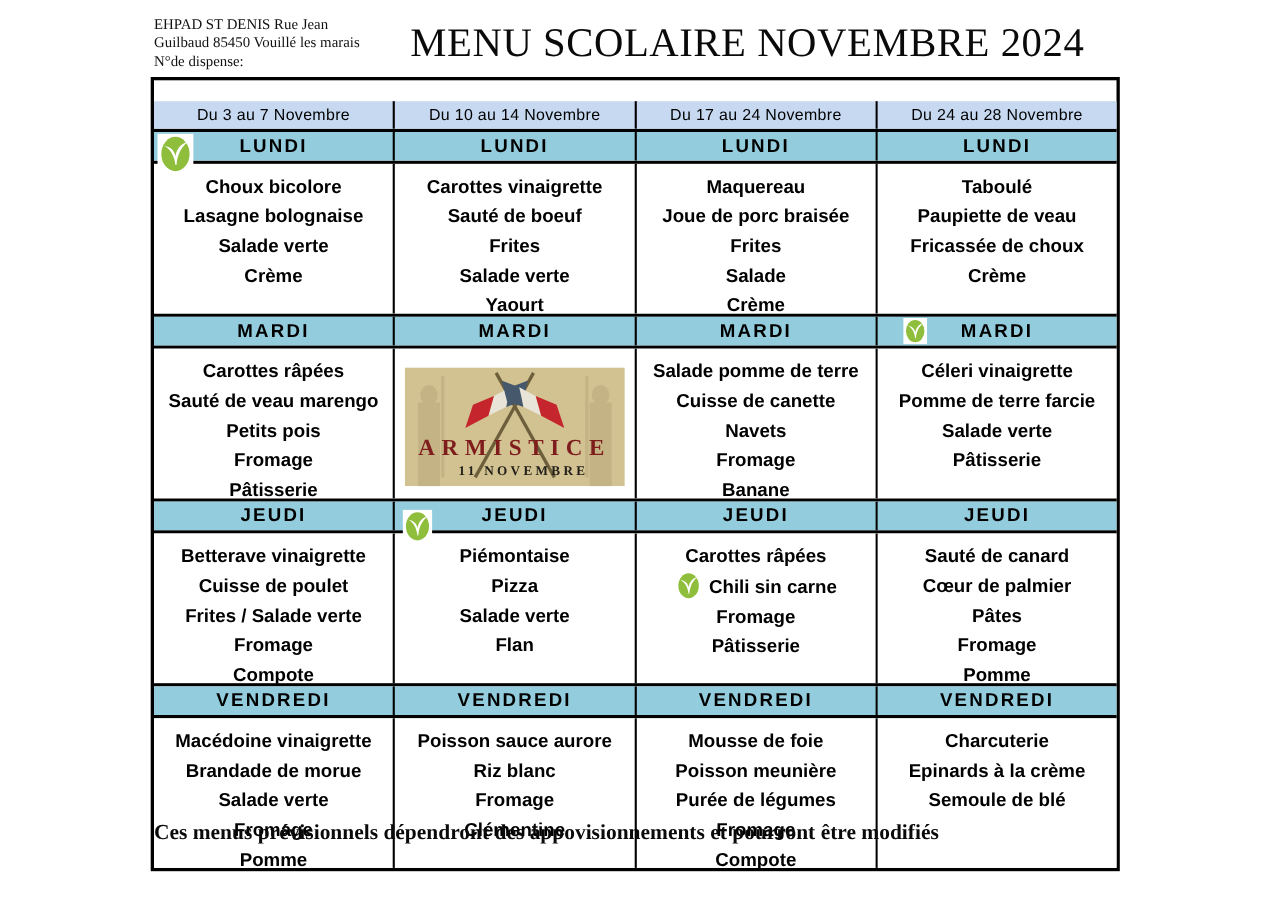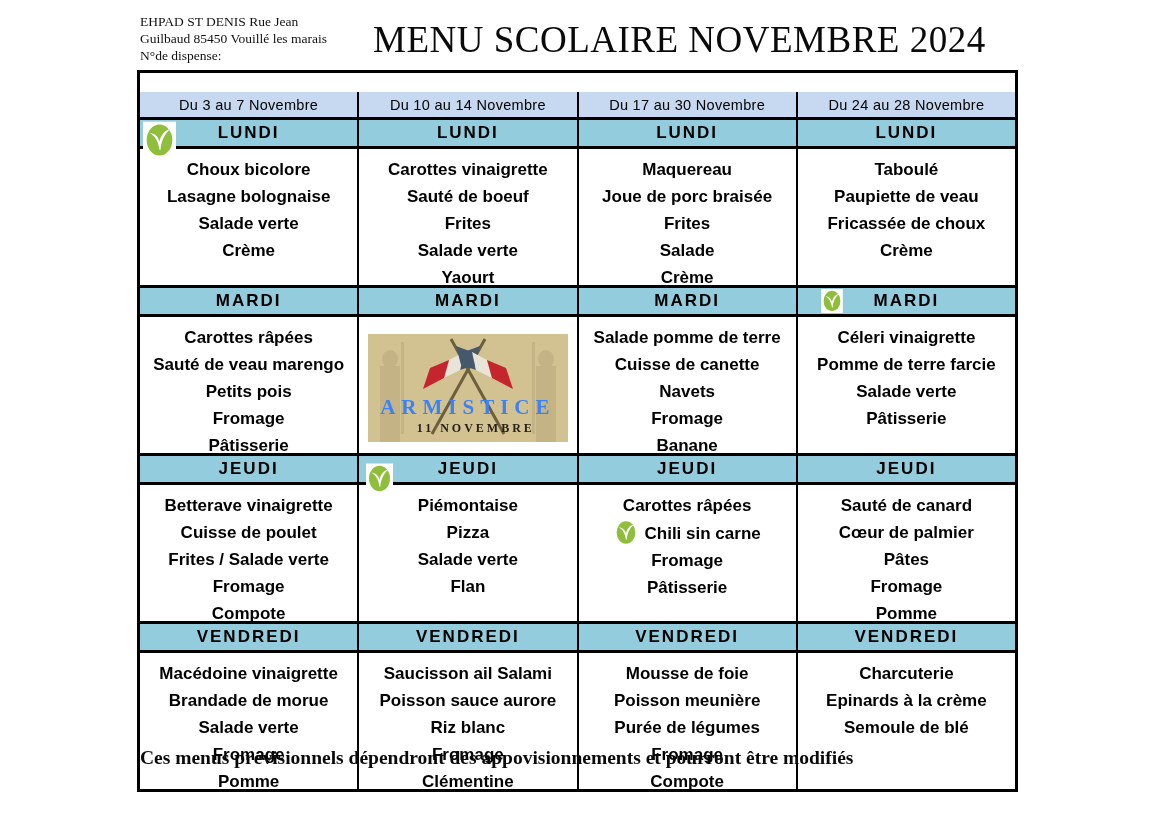--- a/index.html
+++ b/index.html
@@ -42,21 +42,21 @@
   .leaf-sm {left:7px;top:7px;width:27px;height:31px;}
   .leaf-sm2{left:23px;top:1px;width:22px;height:24px;}
   .leaf-inline{display:inline-block;width:24px;height:27px;vertical-align:-7px;margin-right:7px;}
 
   
   .armistice-cell{display:flex;align-items:center;justify-content:center;padding-top:0;}
   .armistice{position:relative;width:200px;height:108px;margin-top:6px;}
   .armistice svg{position:absolute;inset:0;width:100%;height:100%;}
   .arm-title{position:absolute;left:0;right:0;bottom:22px;text-align:center;
              font-family:"Liberation Serif","DejaVu Serif",serif;font-weight:bold;
-             font-size:21px;letter-spacing:6px;color:#3b82f6;}
+             font-size:21px;letter-spacing:6px;color:#7f1d1d;}
   .arm-sub{position:absolute;left:0;right:0;bottom:6px;text-align:center;
            font-family:"Liberation Serif","DejaVu Serif",serif;font-weight:bold;
            font-size:12px;letter-spacing:3px;color:#23201a;padding-left:16px;}
 
   
   .footer-note{position:absolute;left:140px;top:747px;
                font-family:"Liberation Serif","DejaVu Serif",serif;
                font-weight:bold;font-size:19.5px;color:#0a0a0a;white-space:nowrap;}
 </style>
 </head>
@@ -67,21 +67,21 @@
   <div>Guilbaud 85450 Vouillé les marais</div>
   <div>N°de dispense:</div>
 </div>
 
 <div class="page-title">MENU SCOLAIRE NOVEMBRE 2024</div>
 
 <div class="menu-table" id="table-root">
     <div class="row week-row">
       <div class="cell week-cell">Du 3  au 7 Novembre</div>
       <div class="cell week-cell">Du 10 au 14 Novembre</div>
-      <div class="cell week-cell">Du 17 au 30 Novembre</div>
+      <div class="cell week-cell">Du 17 au 24 Novembre</div>
       <div class="cell week-cell">Du 24 au 28 Novembre</div>
     </div>
     <div class="row day-row">
       <div class="cell day-cell">
         <span class="leaf-abs leaf-lg">
           <svg viewBox="0 0 36 40" xmlns="http://www.w3.org/2000/svg">
             <rect width="36" height="40" fill="#ffffff"></rect>
             <ellipse cx="18" cy="20" rx="14" ry="17" fill="#8fbe3c"></ellipse>
             <path d="M18 31 C17 22 13 15 7 12 C14 13 17 17 18 22 C19 15 24 9 30 8 C24 13 20 20 19 31 Z" fill="#ffffff"></path>
           </svg>
@@ -263,21 +263,20 @@
     </div>
     <div class="row items-row last">
       <div class="cell items-cell">
         <div class="menu-line">Macédoine vinaigrette</div>
         <div class="menu-line">Brandade de morue</div>
         <div class="menu-line">Salade verte</div>
         <div class="menu-line">Fromage</div>
         <div class="menu-line">Pomme</div>
       </div>
       <div class="cell items-cell">
-        <div class="menu-line">Saucisson ail Salami</div>
         <div class="menu-line">Poisson sauce aurore</div>
         <div class="menu-line">Riz blanc</div>
         <div class="menu-line">Fromage</div>
         <div class="menu-line">Clémentine</div>
       </div>
       <div class="cell items-cell">
         <div class="menu-line">Mousse de foie</div>
         <div class="menu-line">Poisson meunière</div>
         <div class="menu-line">Purée de légumes</div>
         <div class="menu-line">Fromage</div>

